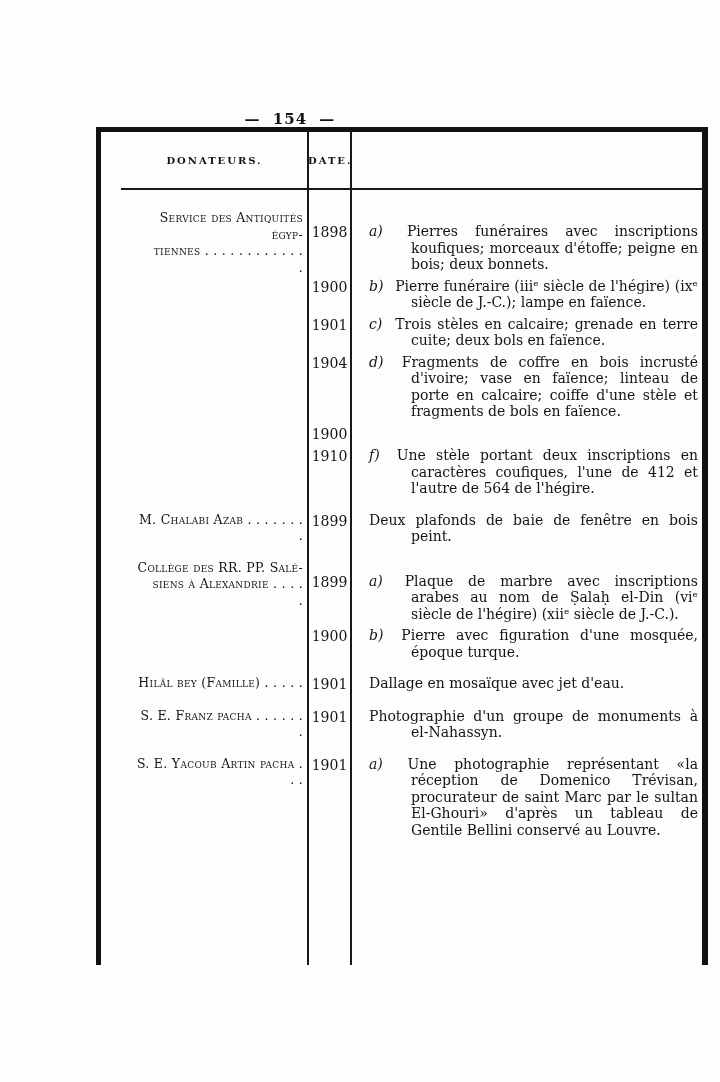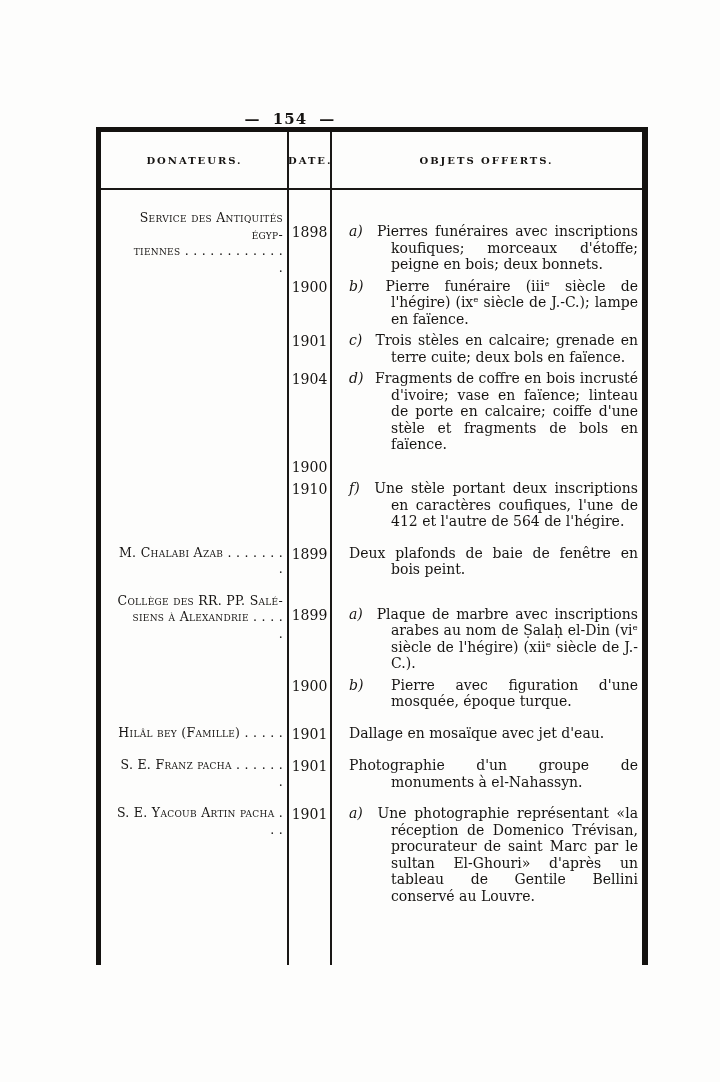--- a/index.html
+++ b/index.html
@@ -9,25 +9,26 @@
     font-family:"DejaVu Serif","Liberation Serif",serif;
     overflow:hidden;
   }
   .page-number {
     position:absolute; top:86px; left:0; width:580px;
     text-align:center; font-weight:bold; font-size:15px;
     letter-spacing:1px; word-spacing:6px;margin-top:24px;
   }
   .table-frame {
     position:absolute; left:96px; top:127px;
-    width:552px; height:838px; box-sizing:border-box;
+    width:612px; height:838px; box-sizing:border-box;
     border-top:5px solid #141210;
     border-left:5px solid #141210;
     border-right:6px solid #141210;
     overflow:hidden;
+    padding-left:20px;
   }
   .table-inner { position:relative; width:100%; height:100%; }
   .vsep { position:absolute; top:0; bottom:0; width:2px; background:#1a1816; }
   .vsep.s1 { left:186px; }
   .vsep.s2 { left:229px; }
   .thead {
     display:grid; grid-template-columns:187px 43px 1fr;
     height:56px; align-items:center;
     border-bottom:2px solid #1a1816;
     font-weight:bold; font-size:10px; letter-spacing:2px;
@@ -58,21 +59,20 @@
 <div class="page-number">— 154 —</div>
 
 <div class="table-frame">
   <div class="table-inner">
     <div class="vsep s1"></div>
     <div class="vsep s2"></div>
 
     <div class="thead">
       <div>DONATEURS.</div>
       <div>DATE.</div>
-      <div>OBJETS OFFERTS.</div>
     </div>
 
     <div class="tbody">
 
       <section class="group g0">
         <div class="donor">Service des Antiquités égyp-
 tiennes . . . . . . . . . . . . .</div>
         <div class="items">
           <div class="item">
             <div class="date">1898</div>

